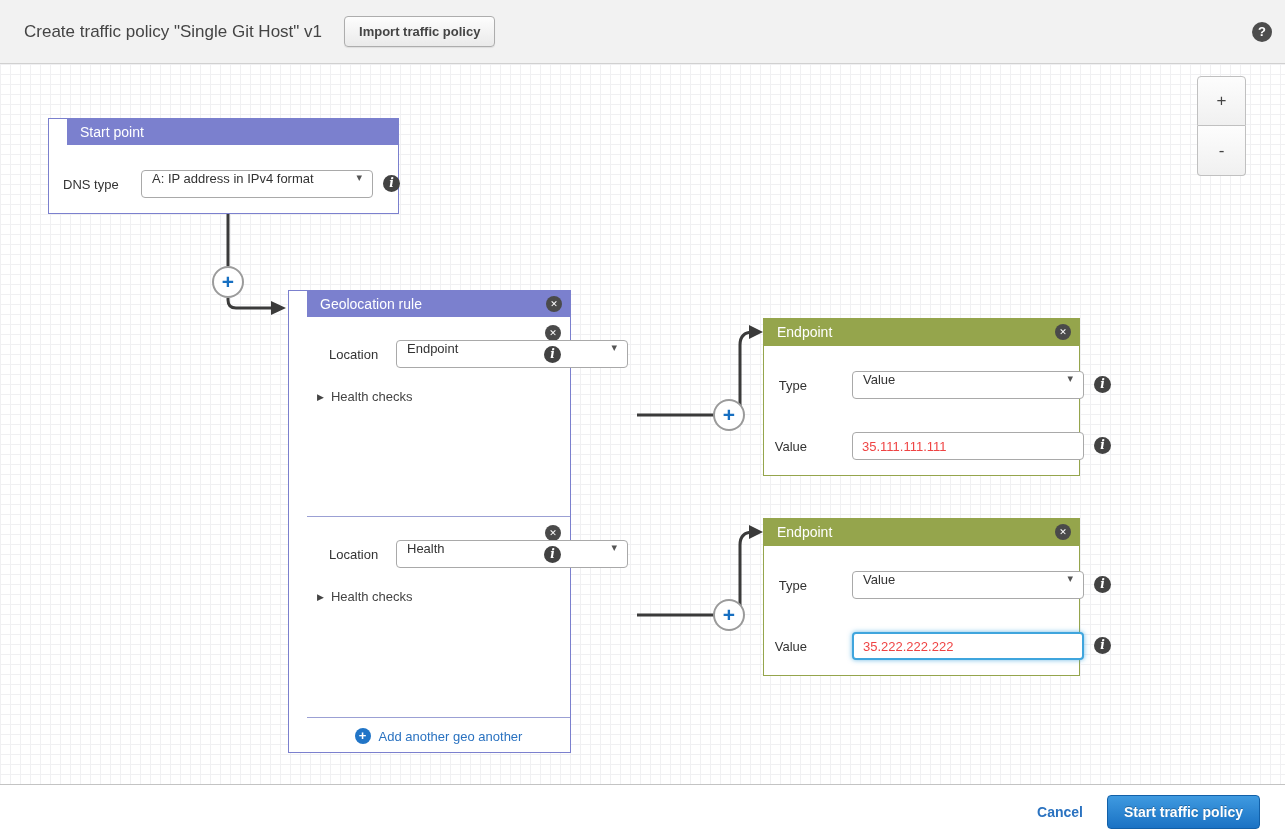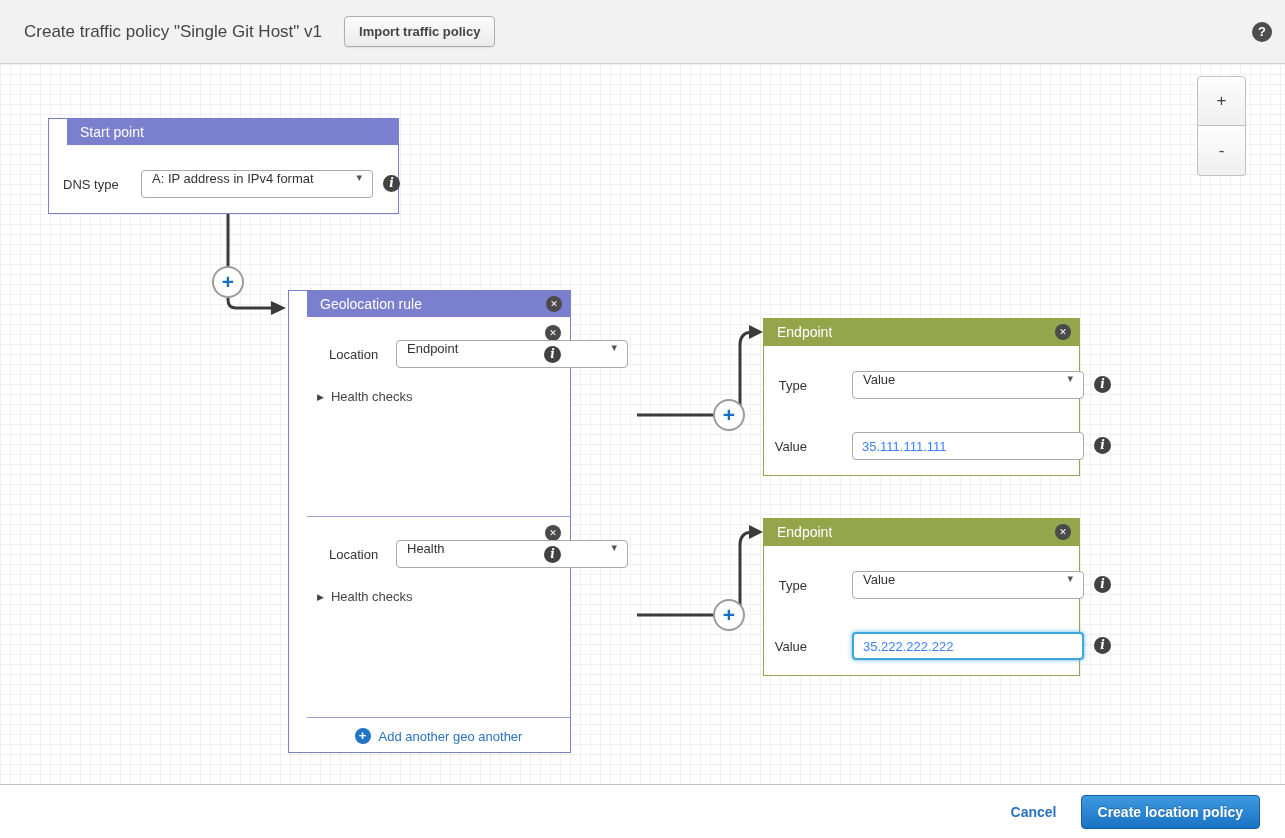--- a/index.html
+++ b/index.html
@@ -42,21 +42,21 @@
   .green  .node-header { background:#95a54c; height:27px; line-height:27px; }
 
   .lbl { font-weight:normal; font-size:13px; color:#333; }
 
   .dropdown { position:absolute; width:232px; height:28px; background:#fff; border:1px solid #a9a9a9;
             border-radius:4px; display:flex; align-items:flex-start; justify-content:space-between;
             padding:0 10px; font-size:13px; color:#333; cursor:pointer; }
   .dd-arrow { font-size:11px; color:#555; }
 
   .textinput { position:absolute; width:232px; height:28px; border:1px solid #a9a9a9; border-radius:4px;
-            padding:0 9px; font-size:13px; color:#3b82f6; font-family:"Liberation Sans",sans-serif; background:#fff; }
+            padding:0 9px; font-size:13px; color:#ef4444; font-family:"Liberation Sans",sans-serif; background:#fff; }
   .textinput.focused { border:2px solid #3fa5dd; box-shadow:0 0 5px rgba(63,165,221,.75); }
 
   .info-circle { position:absolute; width:17px; height:17px; border-radius:50%; background:#424242; color:#fff;
             text-align:center; line-height:17px; font-size:12px; font-weight:bold;
             font-family:"DejaVu Serif",serif; font-style:italic; cursor:pointer; }
   .close-circle { width:16px; height:16px; border-radius:50%; background:#4a4a4a; color:#fff; text-align:center;
             line-height:16px; font-size:9px; cursor:pointer; }
 
   
   #start-point { left:48px; top:54px; width:351px; height:96px; }
@@ -231,14 +231,14 @@
     </div>
   </div>
 
   <div class="plus-circle" id="plus-1">+</div>
   <div class="plus-circle" id="plus-2">+</div>
   <div class="plus-circle" id="plus-3">+</div>
 </div>
 
 <div class="footbar">
   <span class="cancel-link">Cancel</span>
-  <button class="btn-create">Create location policy</button>
+  <button class="btn-create">Start traffic policy</button>
 </div>
 
 </body></html>

